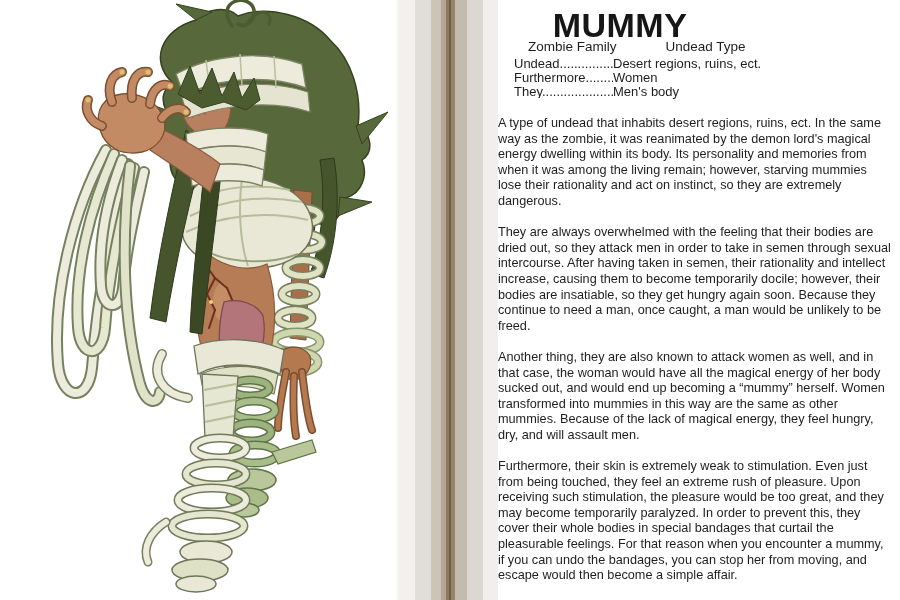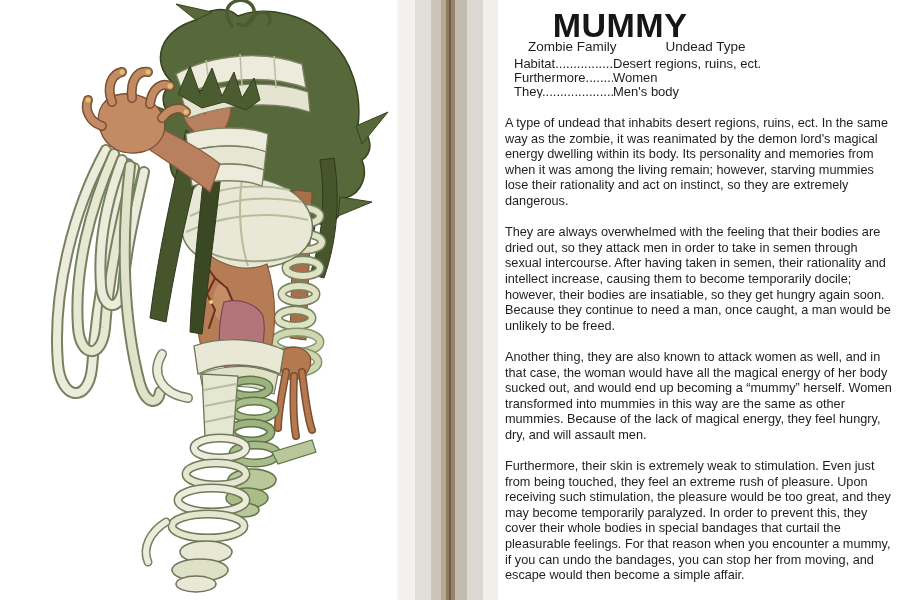--- a/index.html
+++ b/index.html
@@ -22,21 +22,21 @@
       #ffffff 106px);}
   .right-page{position:absolute;left:498px;top:0;width:402px;height:600px;background:#ffffff;}
   .title{position:absolute;top:6px;left:0;width:244px;margin:0;text-align:center;
          font-size:34px;font-weight:bold;letter-spacing:0.5px;color:#161616;}
   .family-row{position:absolute;top:39px;left:30px;display:flex;gap:49px;
               font-size:13.5px;white-space:nowrap;}
   .stats{position:absolute;top:57px;left:16px;font-size:13px;line-height:13.8px;}
   .stat-row{white-space:nowrap;}
   .stat-left{display:inline-block;width:99px;overflow:hidden;white-space:nowrap;vertical-align:bottom;}
   .article{position:absolute;top:116px;left:0;width:395px;font-size:12.7px;line-height:15.6px;}
-  .article p{margin:0 0 15.6px 0;padding-left:7px;}
+  .article p{margin:0 0 15.6px 0;}
 </style>
 </head>
 <body>
 
 <div class="page">
 
   <div class="left-page">
     <svg width="400" height="600" viewBox="0 0 400 600" xmlns="http://www.w3.org/2000/svg">
       <defs>
         <path id="rib1" d="M106,150 C74,208 52,292 58,364 C61,400 88,404 92,368 C97,298 112,224 128,164"></path>
@@ -245,21 +245,21 @@
   <div class="right-page">
     <h1 class="title">MUMMY</h1>
 
     <div class="family-row">
       <span>Zombie Family</span>
       <span>Undead Type</span>
     </div>
 
     <div class="stats">
       <div class="stat-row">
-        <span class="stat-left"><span>Habitat</span><span>....................................</span></span><span class="stat-value">Desert regions, ruins, ect.</span>
+        <span class="stat-left"><span>Undead</span><span>....................................</span></span><span class="stat-value">Desert regions, ruins, ect.</span>
       </div>
       <div class="stat-row">
         <span class="stat-left"><span>Furthermore</span><span>....................................</span></span><span class="stat-value">Women</span>
       </div>
       <div class="stat-row">
         <span class="stat-left"><span>They</span><span>....................................</span></span><span class="stat-value">Men's body</span>
       </div>
     </div>
 
     <div class="article">

